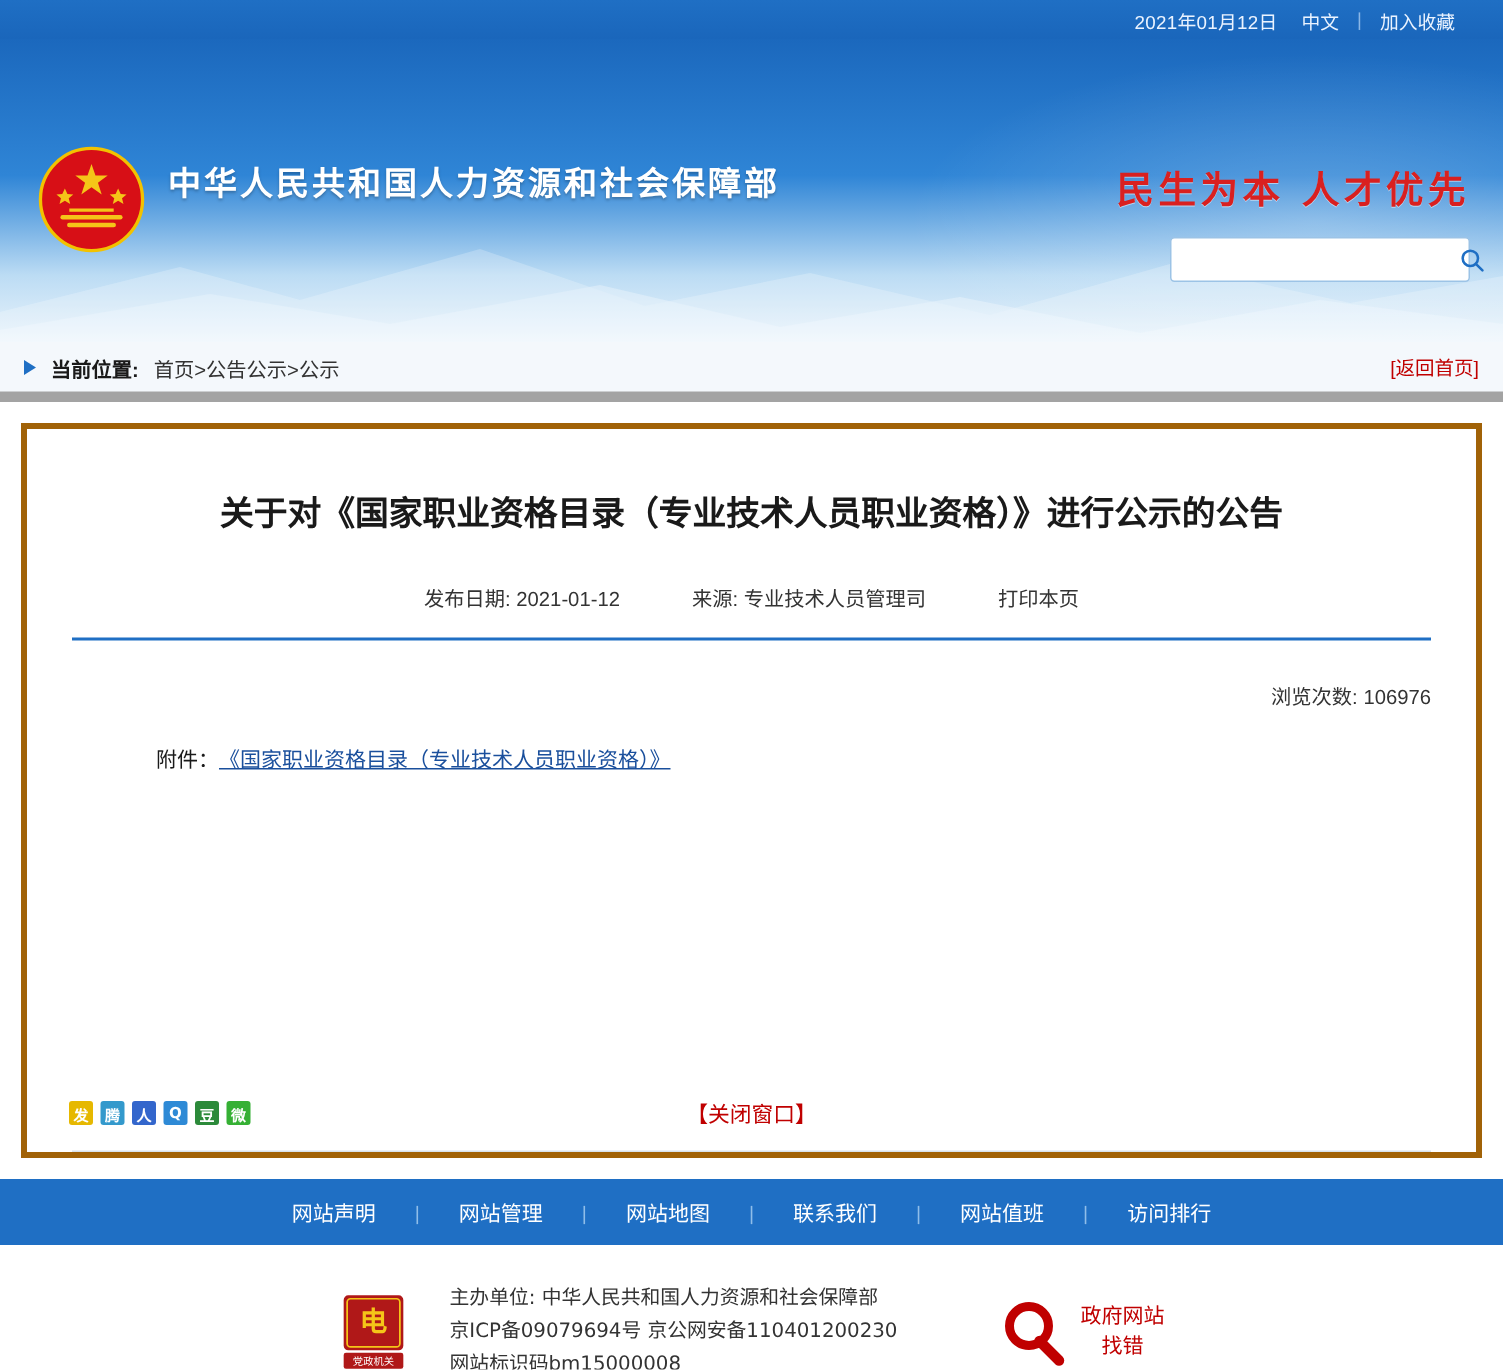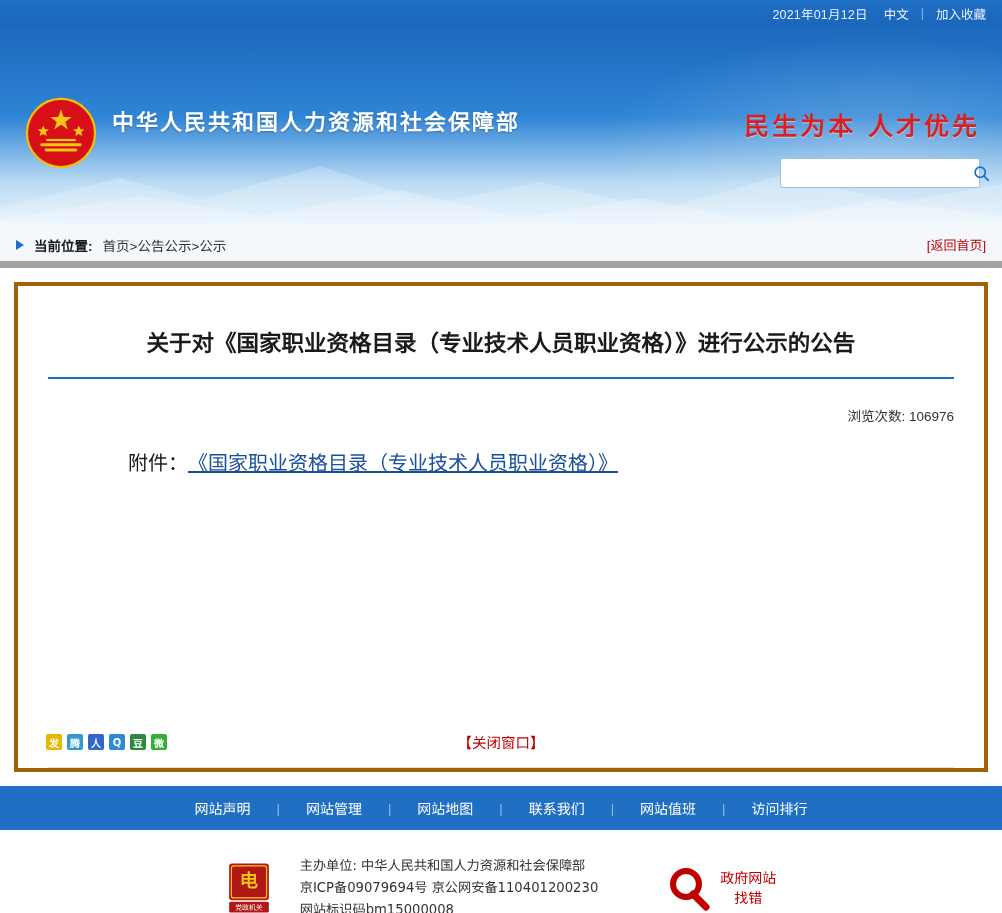--- a/index.html
+++ b/index.html
@@ -10,21 +10,21 @@
     font-family: "Liberation Sans", "DejaVu Sans", sans-serif;
     overflow: hidden;
   }
   .page { width: 1002px; height: 913px; position: relative; background:#fff; }
 
   
   .topbar {
     height: 26px;
     background: linear-gradient(to bottom, #1f6fc4 0%, #1a66bb 100%);
     display: flex; align-items: center; justify-content: flex-end;
-    padding-right: 16px;
+    padding-right: 32px;
     color: #eaf3ff;
     font-size: 12.5px;
   }
   .topbar .date { margin-right: 16px; letter-spacing: .2px; }
   .topbar .sep { color: #8ab7e6; margin: 0 12px; }
   .topbar a { color: #eaf3ff; text-decoration: none; }
 
   
   .banner {
     position: relative;
@@ -152,21 +152,21 @@
     padding: 16px 30px 0 30px;
     font-size: 15.2px;
     line-height: 29px;
     color: #1a1a1a;
     text-align: justify;
     font-family: "DejaVu Serif", "Liberation Serif", serif;
   }
   .art-body p { margin: 0; text-indent: 2em; }
   .attach {
     padding: 22px 30px 0 30px;
-    font-size: 20px;
+    font-size: 14px;
     color: #1a1a1a;
     font-family: "DejaVu Serif", "Liberation Serif", serif;
   }
   .attach .label { text-indent: 2em; display: inline-block; padding-left: 2em; }
   .attach a { color: #1a4f9c; text-decoration: underline; }
 
   .card-footer {
     position: absolute; left: 0; right: 0; bottom: 0;
     height: 44px;
   }
@@ -278,20 +278,31 @@
       <a href="#">首页</a><span>&gt;</span><a href="#">公告公示</a><span>&gt;</span><a href="#">公示</a>
     </span>
     <a href="#" class="back-home">[返回首页]</a>
   </div>
 
   <div class="content-wrap">
     <div class="card">
 
       <div class="art-title">关于对《国家职业资格目录（专业技术人员职业资格）》进行公示的公告</div>
 
+      <div class="art-meta">
+        <span>
+          <span>发布日期:</span>
+          <span>2021-01-12</span>
+        </span>
+        <span>
+          <span>来源:</span>
+          <span>专业技术人员管理司</span>
+        </span>
+        <a href="#" class="print">打印本页</a>
+      </div>
 
       <div class="meta-rule"></div>
 
       <div class="views">
         <span>浏览次数:</span>
         <span>106976</span>
       </div>
 
 
       <div class="attach">

